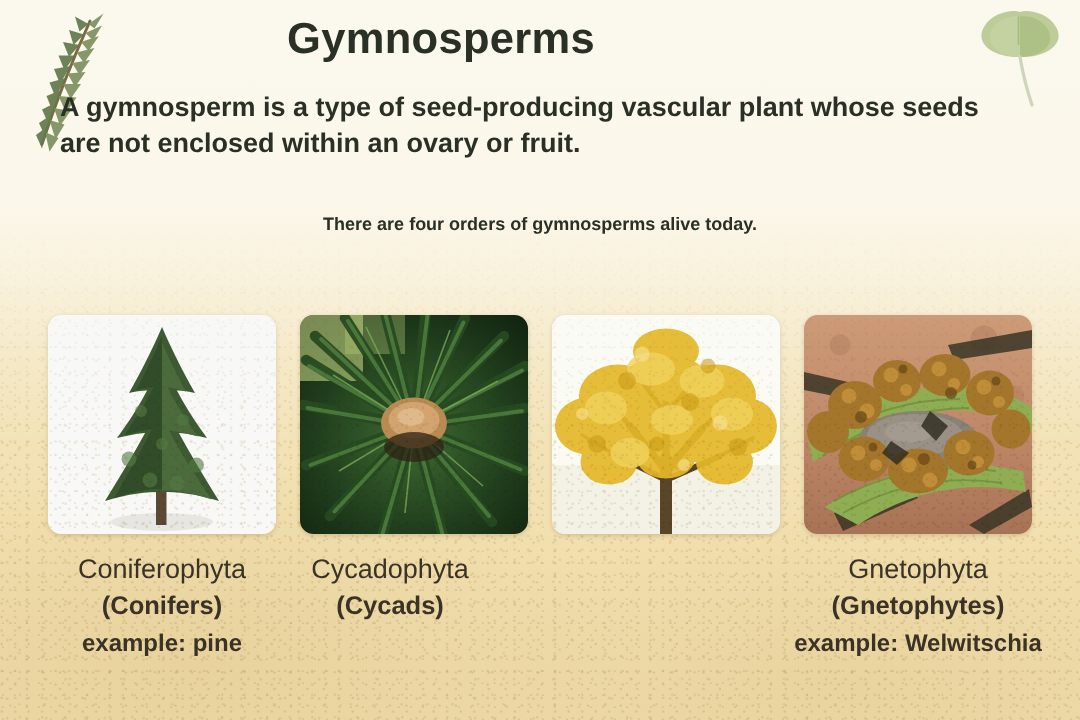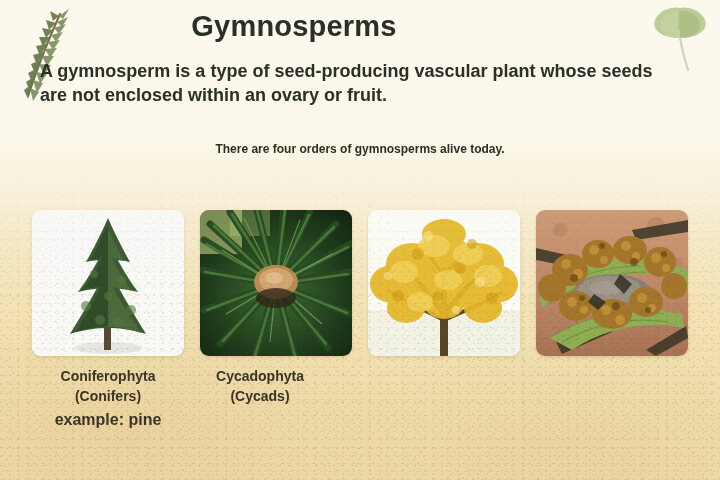--- a/index.html
+++ b/index.html
@@ -62,22 +62,22 @@
   .card svg{display:block;width:100%;height:100%;}
 
   
   .caption{
     position:absolute;top:366px;width:176px;text-align:center;color:#3a3326;
   }
   #cap-0{left:20px;}
   #cap-1{left:172px;}
   #cap-2{left:356px;}
   #cap-3{left:524px;}
-  .cap-name{font-size:14px;font-weight:bold;line-height:1.45;}
-  .cap-common{font-size:14px;font-weight:bold;line-height:1.45;}
+  .cap-name{font-size:18px;font-weight:normal;line-height:1.45;}
+  .cap-common{font-size:17px;font-weight:bold;line-height:1.45;}
   .cap-example{font-size:16px;font-weight:bold;line-height:1.5;margin-top:1px;}
 
   #watermark{
     position:absolute;right:16px;bottom:10px;
     font-size:12.5px;font-weight:bold;color:#4a4232;letter-spacing:.1px;
   }
 </style>
 </head>
 <body>
 
@@ -370,16 +370,21 @@
 
   <div class="caption" id="cap-0">
     <div class="cap-name">Coniferophyta</div>
     <div class="cap-common">(Conifers)</div>
     <div class="cap-example">example: pine</div>
   </div>
   <div class="caption" id="cap-1">
     <div class="cap-name">Cycadophyta</div>
     <div class="cap-common">(Cycads)</div>
   </div>
+  <div class="caption" id="cap-3">
+    <div class="cap-name">Gnetophyta</div>
+    <div class="cap-common">(Gnetophytes)</div>
+    <div class="cap-example">example: Welwitschia</div>
+  </div>
 
 
   <div id="grain"></div>
 </div>
 
 </body></html>

